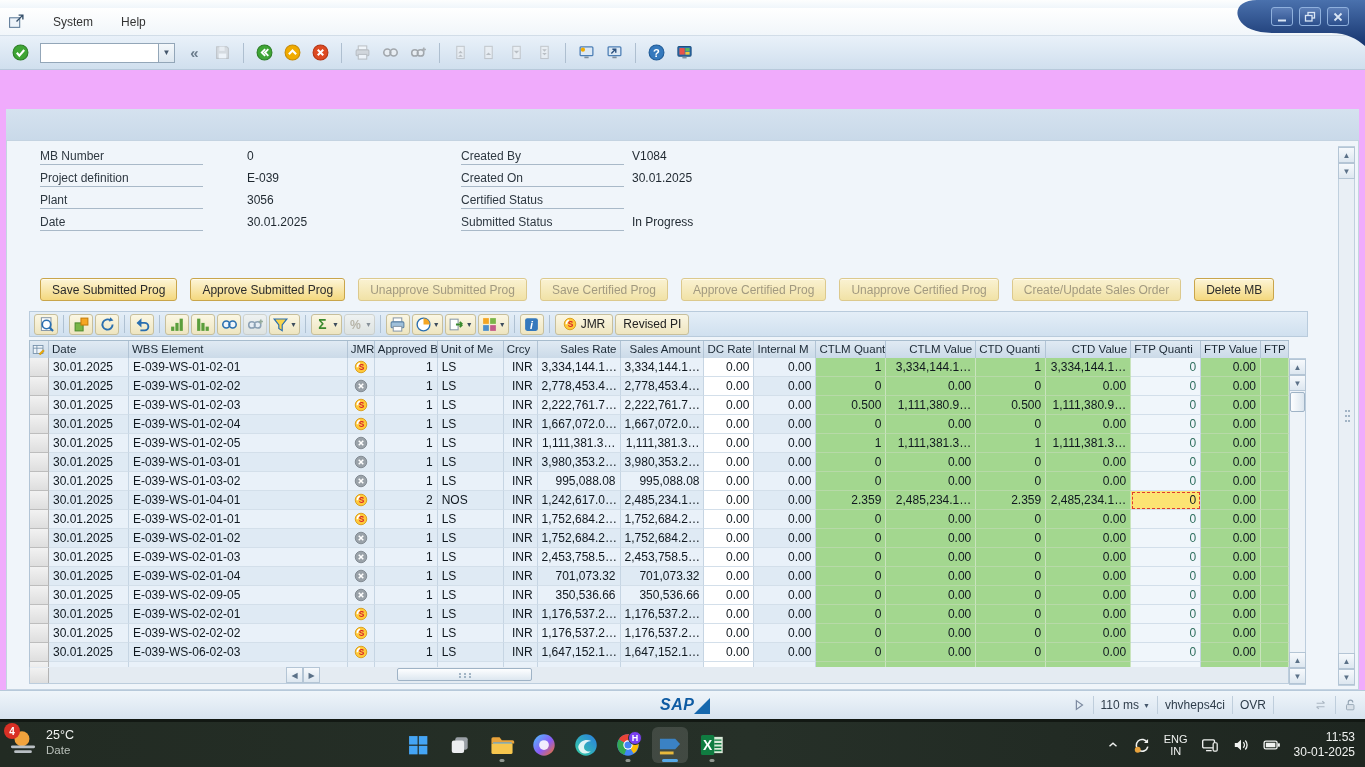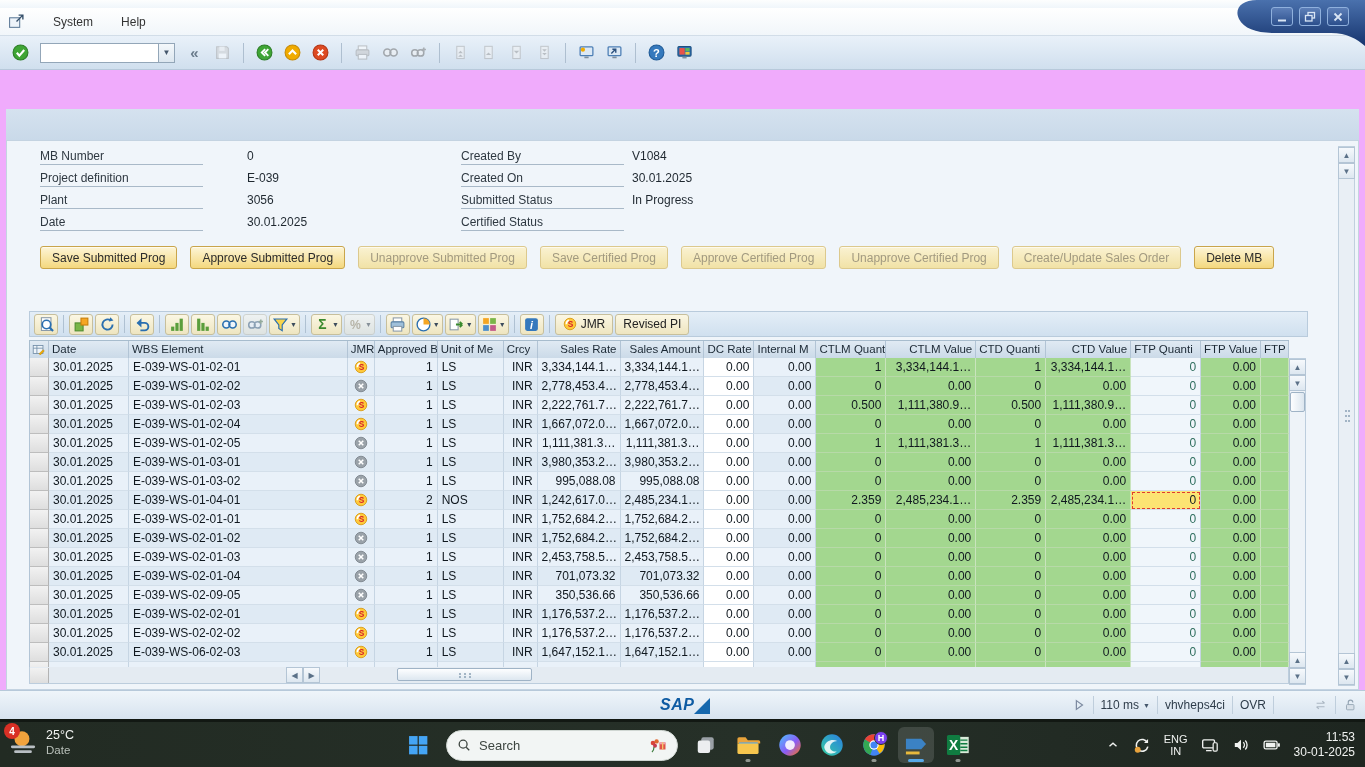--- a/index.html
+++ b/index.html
@@ -31,21 +31,21 @@
 
   
   .workarea{position:absolute;top:140px;left:6px;right:6px;bottom:77px;background:#f0f5fa;border:1px solid #c4d3e1;}
   .form-col{position:absolute;top:4px;}
   .f-row{display:flex;height:22px;align-items:center;}
   .f-label{width:163px;border-bottom:1px solid #a9b9c8;color:#2e3841;height:18px;line-height:18px;}
   .f-value{padding-left:44px;color:#1f2830;}
   .form-col.c2 .f-value{padding-left:8px;}
   .form-col.c3 .f-value{padding-left:8px;}
   .action-row{position:absolute;left:33px;top:105px;display:flex;gap:13px;}
-  .btn-sap{height:23px;padding:0 11px;font-size:12px;color:#2b2b2b;background:linear-gradient(#fdf5d7,#f4d87e);border:1px solid #c9a54b;border-radius:3px;box-shadow:0 1px 0 rgba(255,255,255,.6) inset;}
+  .btn-sap{height:23px;padding:0 11px;font-size:12px;color:#2b2b2b;background:linear-gradient(#fdf5d7,#f4d87e);border:1px solid #c9a54b;border-radius:3px;box-shadow:0 1px 0 rgba(255,255,255,.6) inset;margin-top:32px;}
   .btn-sap.dis{background:linear-gradient(#faf2d2,#f1e2a6);border-color:#dcc98d;color:#a29a80;}
 
   
   .grid-wrap{position:absolute;left:22px;top:170px;width:1279px;}
   .grid-toolbar{height:26px;background:linear-gradient(#e4eef7,#d0e0ef);border:1px solid #b9cbdc;display:flex;align-items:center;padding:0 4px;gap:2px;}
   .gt-btn{height:21px;min-width:24px;border:1px solid #c7bf9c;border-radius:3px;background:linear-gradient(#fbf7e4,#eee5c0);display:flex;align-items:center;justify-content:center;padding:0 2px;gap:1px;}
   .gt-btn.dis{opacity:.55;filter:grayscale(.6);}
   .gt-btn.gt-text{padding:0 7px;font-size:12px;color:#222;gap:4px;}
   .gt-sep{width:1px;height:18px;background:#afc1d2;margin:0 3px;}
   .caret{font-size:7px;color:#3c4c5c;}
@@ -297,26 +297,26 @@
     <div class="form-col c2" style="left:454px">
         <div class="f-row">
           <span class="f-label">Created By</span>
           <span class="f-value">V1084</span>
         </div>
         <div class="f-row">
           <span class="f-label">Created On</span>
           <span class="f-value">30.01.2025</span>
         </div>
         <div class="f-row">
+          <span class="f-label">Certified Status</span>
+          <span class="f-value"></span>
+        </div>
+        <div class="f-row">
           <span class="f-label">Submitted Status</span>
           <span class="f-value">In Progress</span>
-        </div>
-        <div class="f-row">
-          <span class="f-label">Certified Status</span>
-          <span class="f-value"></span>
         </div>
       </div>
 
     <div class="action-row">
         <button class="btn-sap">Save Submitted Prog</button>
         <button class="btn-sap">Approve Submitted Prog</button>
         <button class="btn-sap dis">Unapprove Submitted Prog</button>
         <button class="btn-sap dis">Save Certified Prog</button>
         <button class="btn-sap dis">Approve Certified Prog</button>
         <button class="btn-sap dis">Unapprove Certified Prog</button>
@@ -1008,36 +1008,20 @@
       </span>
     </div>
 
     <div class="center-apps">
       <div class="tb-app">
         <svg class="i22" viewBox="0 0 16 16">
           <rect x="1.5" y="1.5" width="6.2" height="6.2" fill="#45a5f5"></rect>
             <rect x="8.6" y="1.5" width="6.2" height="6.2" fill="#45a5f5"></rect>
           <rect x="1.5" y="8.6" width="6.2" height="6.2" fill="#45a5f5"></rect>
             <rect x="8.6" y="8.6" width="6.2" height="6.2" fill="#45a5f5"></rect>
-        </svg>
-      </div>
-      <div class="search-pill">
-        <svg class="i14" viewBox="0 0 16 16">
-            <circle cx="7" cy="7" r="4.5" fill="none" stroke="#3d4540" stroke-width="1.5"></circle>
-            <line x1="10.5" y1="10.5" x2="14" y2="14" stroke="#3d4540" stroke-width="1.5"></line>
-          </svg>
-        <span class="search-txt">Search</span>
-        <svg class="i18" viewBox="0 0 18 16">
-          <circle cx="4" cy="6" r="2.3" fill="#d9453a"></circle>
-            <circle cx="7.6" cy="4.4" r="2.2" fill="#e0662f"></circle>
-            <circle cx="6" c8="8" cy="8.7" r="2" fill="#c43b4e"></circle>
-            <path d="M5 10c0 3-1 4-2 5" stroke="#3e7d3e" stroke-width="1.2" fill="none"></path>
-          <rect x="10.5" y="5.5" width="6" height="7" fill="#e05548"></rect>
-            <rect x="10.5" y="5.5" width="6" height="1.8" fill="#f3a1b0"></rect>
-            <rect x="13" y="5.5" width="1.3" height="7" fill="#f3c66f"></rect>
         </svg>
       </div>
       <div id="apps-row" style="display:flex;gap:6px;">
           <div class="tb-app">
             <span style="position:relative;display:flex;">
               <svg class="i22" viewBox="0 0 16 16">
                 <rect x="4.6" y="2.4" width="9" height="9" rx="1.5" fill="#9aa0a6"></rect>
                 <rect x="2" y="4.8" width="9" height="9" rx="1.5" fill="#eceef0"></rect>
               </svg>
             </span>

